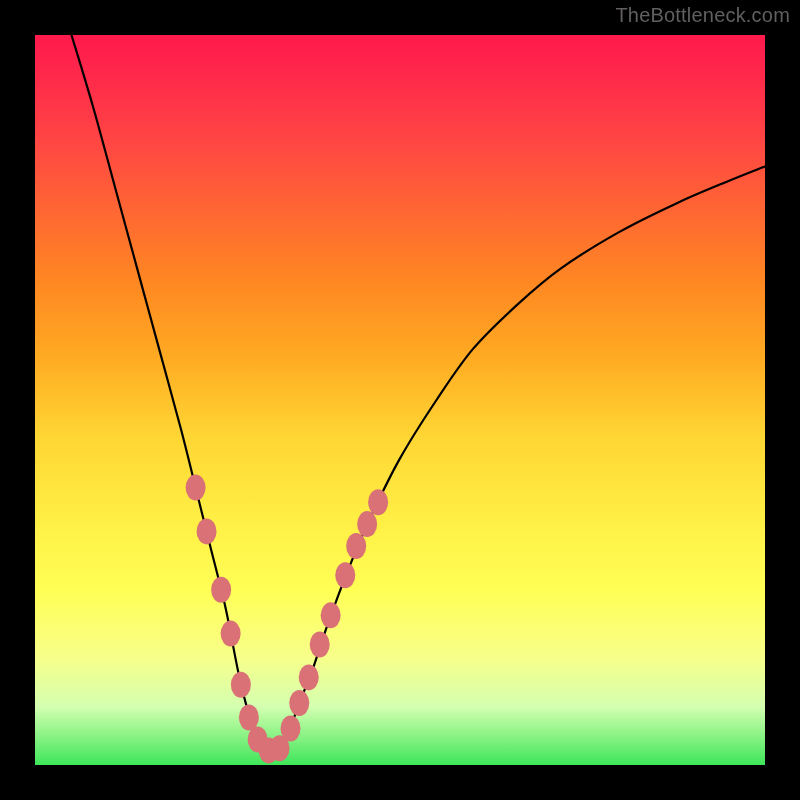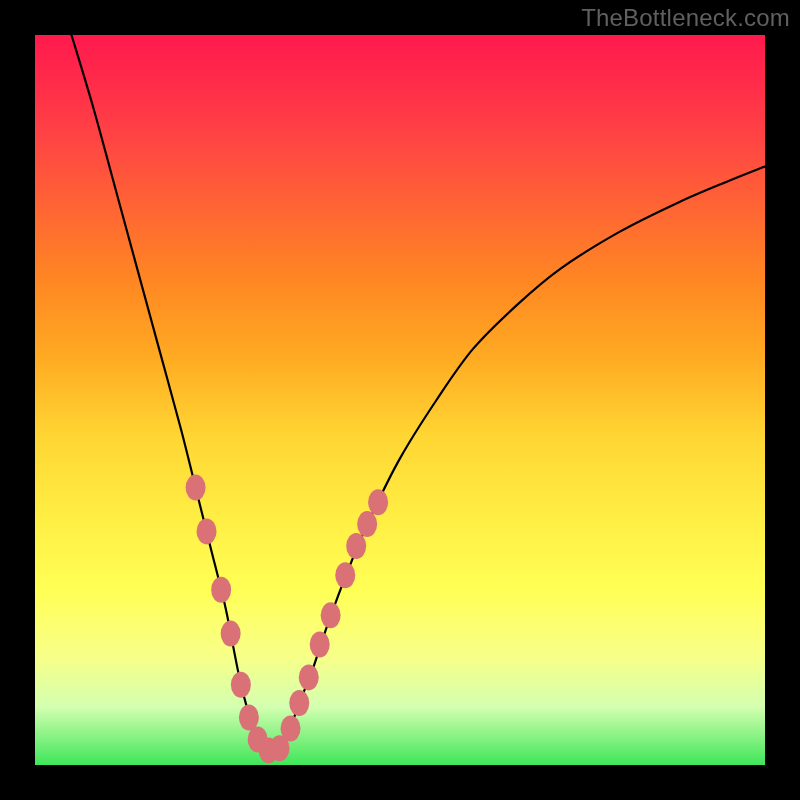--- a/index.html
+++ b/index.html
@@ -43,21 +43,21 @@
     top: 0;
     width: 730px;
     height: 730px;
     overflow: visible;
   }
   .watermark {
     position: absolute;
     top: 4px;
     right: 10px;
     color: #625f5f;
-    font-size: 24px;
+    font-size: 20px;
     font-weight: 500;
     letter-spacing: 0.2px;
     user-select: none;
   }
 </style>
 </head>
 <body>
 
 <div class="stage">
 

